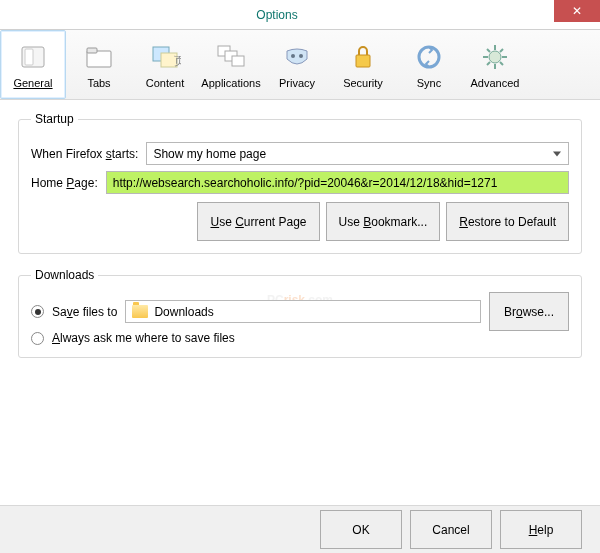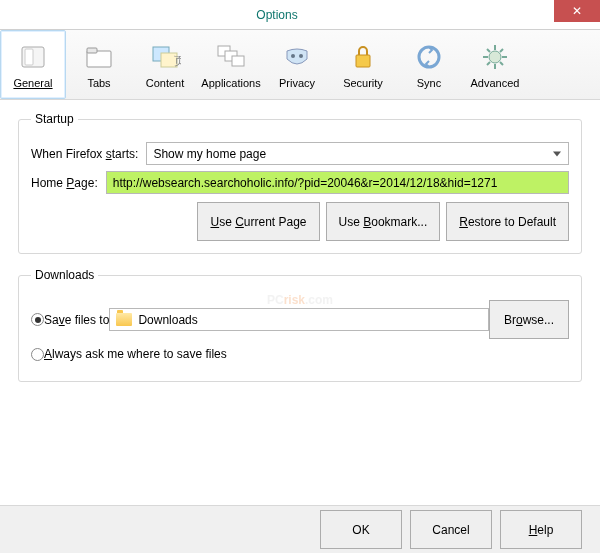--- a/index.html
+++ b/index.html
@@ -30,21 +30,21 @@
 select, input[type=text] { height: 23px; border: 1px solid #b8b8b8; padding: 0 6px; background: #bef264; font-size: 12px; }
 select { flex: 1; appearance: none; background: #fff; padding-right: 20px; }
 .select-wrap { position: relative; flex: 1; display: flex; }
 .select-wrap::after { content: ""; position: absolute; right: 8px; top: 50%; transform: translateY(-50%); border-left: 4px solid transparent; border-right: 4px solid transparent; border-top: 5px solid #555; pointer-events: none; }
 input[type=text] { flex: 1; }
 
 .btn { height: 39px; padding: 0 12px; background: #efefef; border: 1px solid #acacac; cursor: pointer; min-width: 80px; font-size: 12px; }
 
 .btnrow { display: flex; gap: 6px; justify-content: flex-end; margin-top: 8px; }
 
-.radio-row { display: flex; align-items: center; margin: 8px 0; }
+.radio-row { display: flex; align-items: center; gap: 8px; margin: 0 0; }
 .radio { width: 13px; height: 13px; border: 1px solid #888; border-radius: 50%; display: inline-flex; align-items: center; justify-content: center; cursor: pointer; background: #fff; }
 .radio.checked::after { content: ""; width: 6px; height: 6px; background: #333; border-radius: 50%; }
 
 .path-display { flex: 1; height: 23px; border: 1px solid #b8b8b8; background: #fff; display: flex; align-items: center; gap: 6px; padding: 0 6px; }
 .folder-ico { width: 16px; height: 13px; background: linear-gradient(#ffe9a6,#f9c74f); border-radius: 1px; position: relative; }
 .folder-ico::before { content:""; position: absolute; top:-3px; left:1px; width:6px; height:3px; background:#f9c74f; border-radius:1px 1px 0 0; }
 
 .footer { position: absolute; bottom: 0; left: 0; right: 0; height: 48px; background: #f0f0f0; border-top: 1px solid #d8d8d8; display: flex; align-items: center; justify-content: flex-end; gap: 8px; padding: 0 18px; }
 .footer .btn { min-width: 82px; }
 

